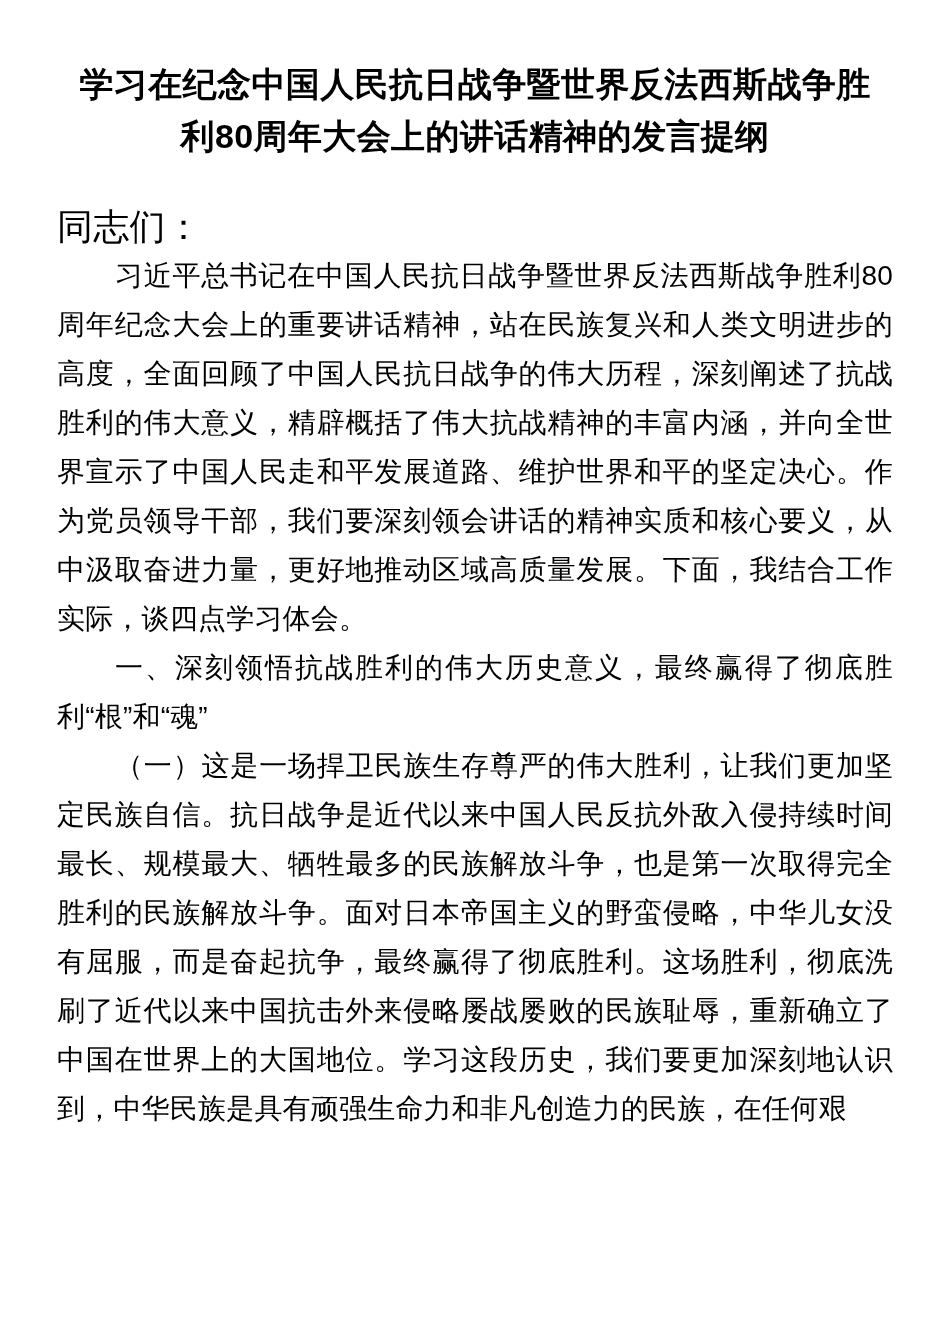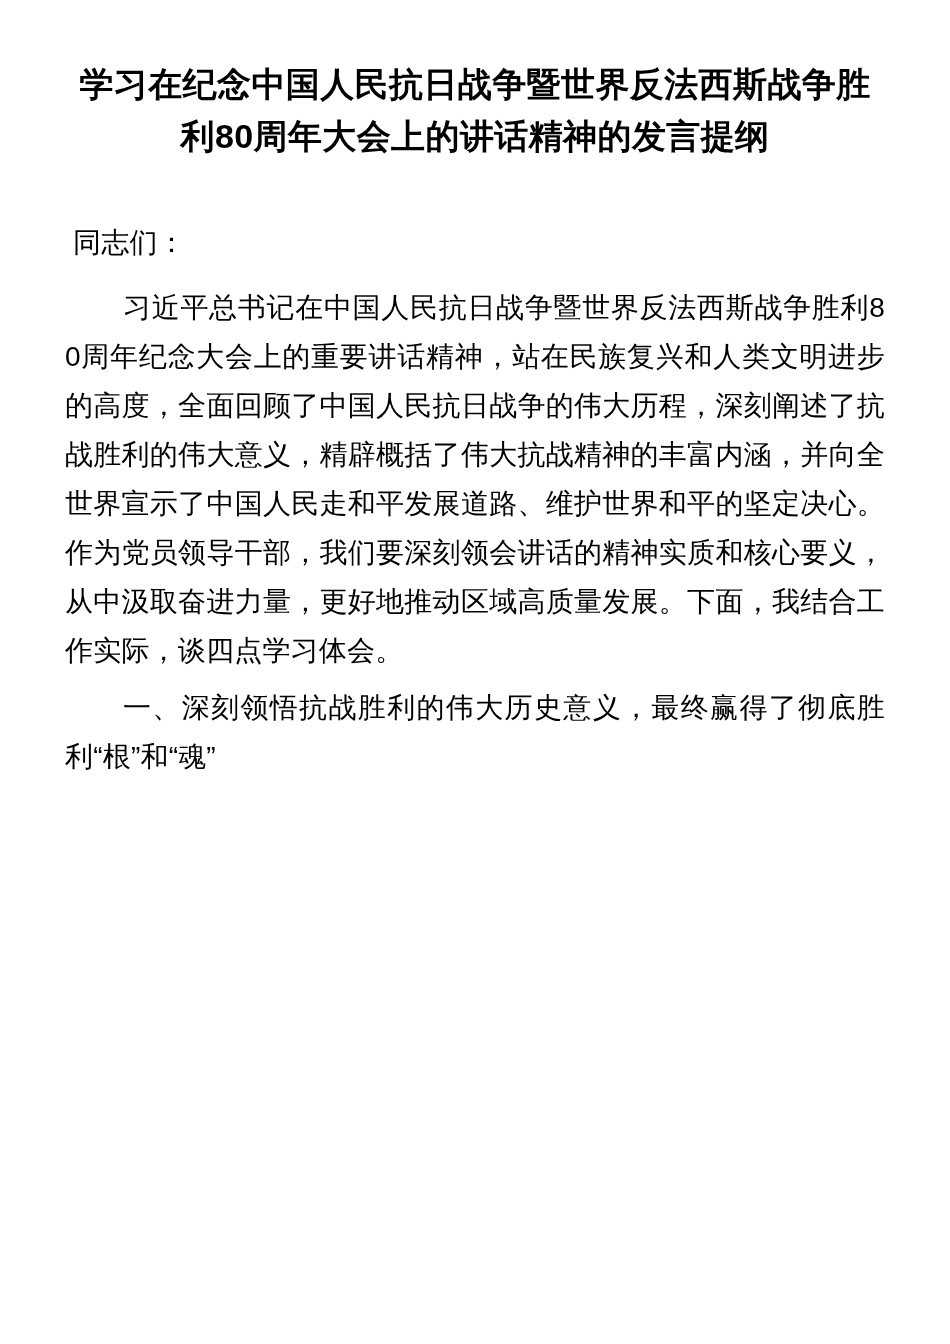--- a/index.html
+++ b/index.html
@@ -36,30 +36,30 @@
     text-align: center;
     letter-spacing: 0.4px;
     margin: 0;
     padding-top: 58px;
     padding-left: 6px;
     padding-right: 6px;
     box-sizing: border-box;
     width: 836px;
   }
   .salutation {
-    font-size: 28px;
+    font-size: 36px;
     line-height: 49px;
-    margin: 16px;
+    margin: 0;
     padding-top: 40px;
     letter-spacing: 0.2px;
   }
   .para {
     font-size: 28px;
     line-height: 49px;
-    margin: 8px;
+    margin: 0;
     text-align: justify;
     text-justify: inter-ideograph;
     text-indent: 58px;
     letter-spacing: 0.2px;
     word-break: break-all;
   }
   .para.heading-para {
     text-indent: 58px;
   }
 </style>
@@ -71,15 +71,16 @@
 
     <h1 class="doc-title">学习在纪念中国人民抗日战争暨世界反法西斯战争胜利80周年大会上的讲话精神的发言提纲</h1>
 
     <p class="salutation">同志们：</p>
 
     <p class="para">习近平总书记在中国人民抗日战争暨世界反法西斯战争胜利80周年纪念大会上的重要讲话精神，站在民族复兴和人类文明进步的高度，全面回顾了中国人民抗日战争的伟大历程，深刻阐述了抗战胜利的伟大意义，精辟概括了伟大抗战精神的丰富内涵，并向全世界宣示了中国人民走和平发展道路、维护世界和平的坚定决心。作为党员领导干部，我们要深刻领会讲话的精神实质和核心要义，从中汲取奋进力量，更好地推动区域高质量发展。下面，我结合工作实际，谈四点学习体会。</p>
 
     <p class="para heading-para">一、深刻领悟抗战胜利的伟大历史意义，最终赢得了彻底胜利“根”和“魂”</p>
 
 
+    <p class="para">（一）这是一场捍卫民族生存尊严的伟大胜利，让我们更加坚定民族自信。抗日战争是近代以来中国人民反抗外敌入侵持续时间最长、规模最大、牺牲最多的民族解放斗争，也是第一次取得完全胜利的民族解放斗争。面对日本帝国主义的野蛮侵略，中华儿女没有屈服，而是奋起抗争，最终赢得了彻底胜利。这场胜利，彻底洗刷了近代以来中国抗击外来侵略屡战屡败的民族耻辱，重新确立了中国在世界上的大国地位。学习这段历史，我们要更加深刻地认识到，中华民族是具有顽强生命力和非凡创造力的民族，在任何艰</p>
 
   </div>
 </div>
 
 </body></html>

